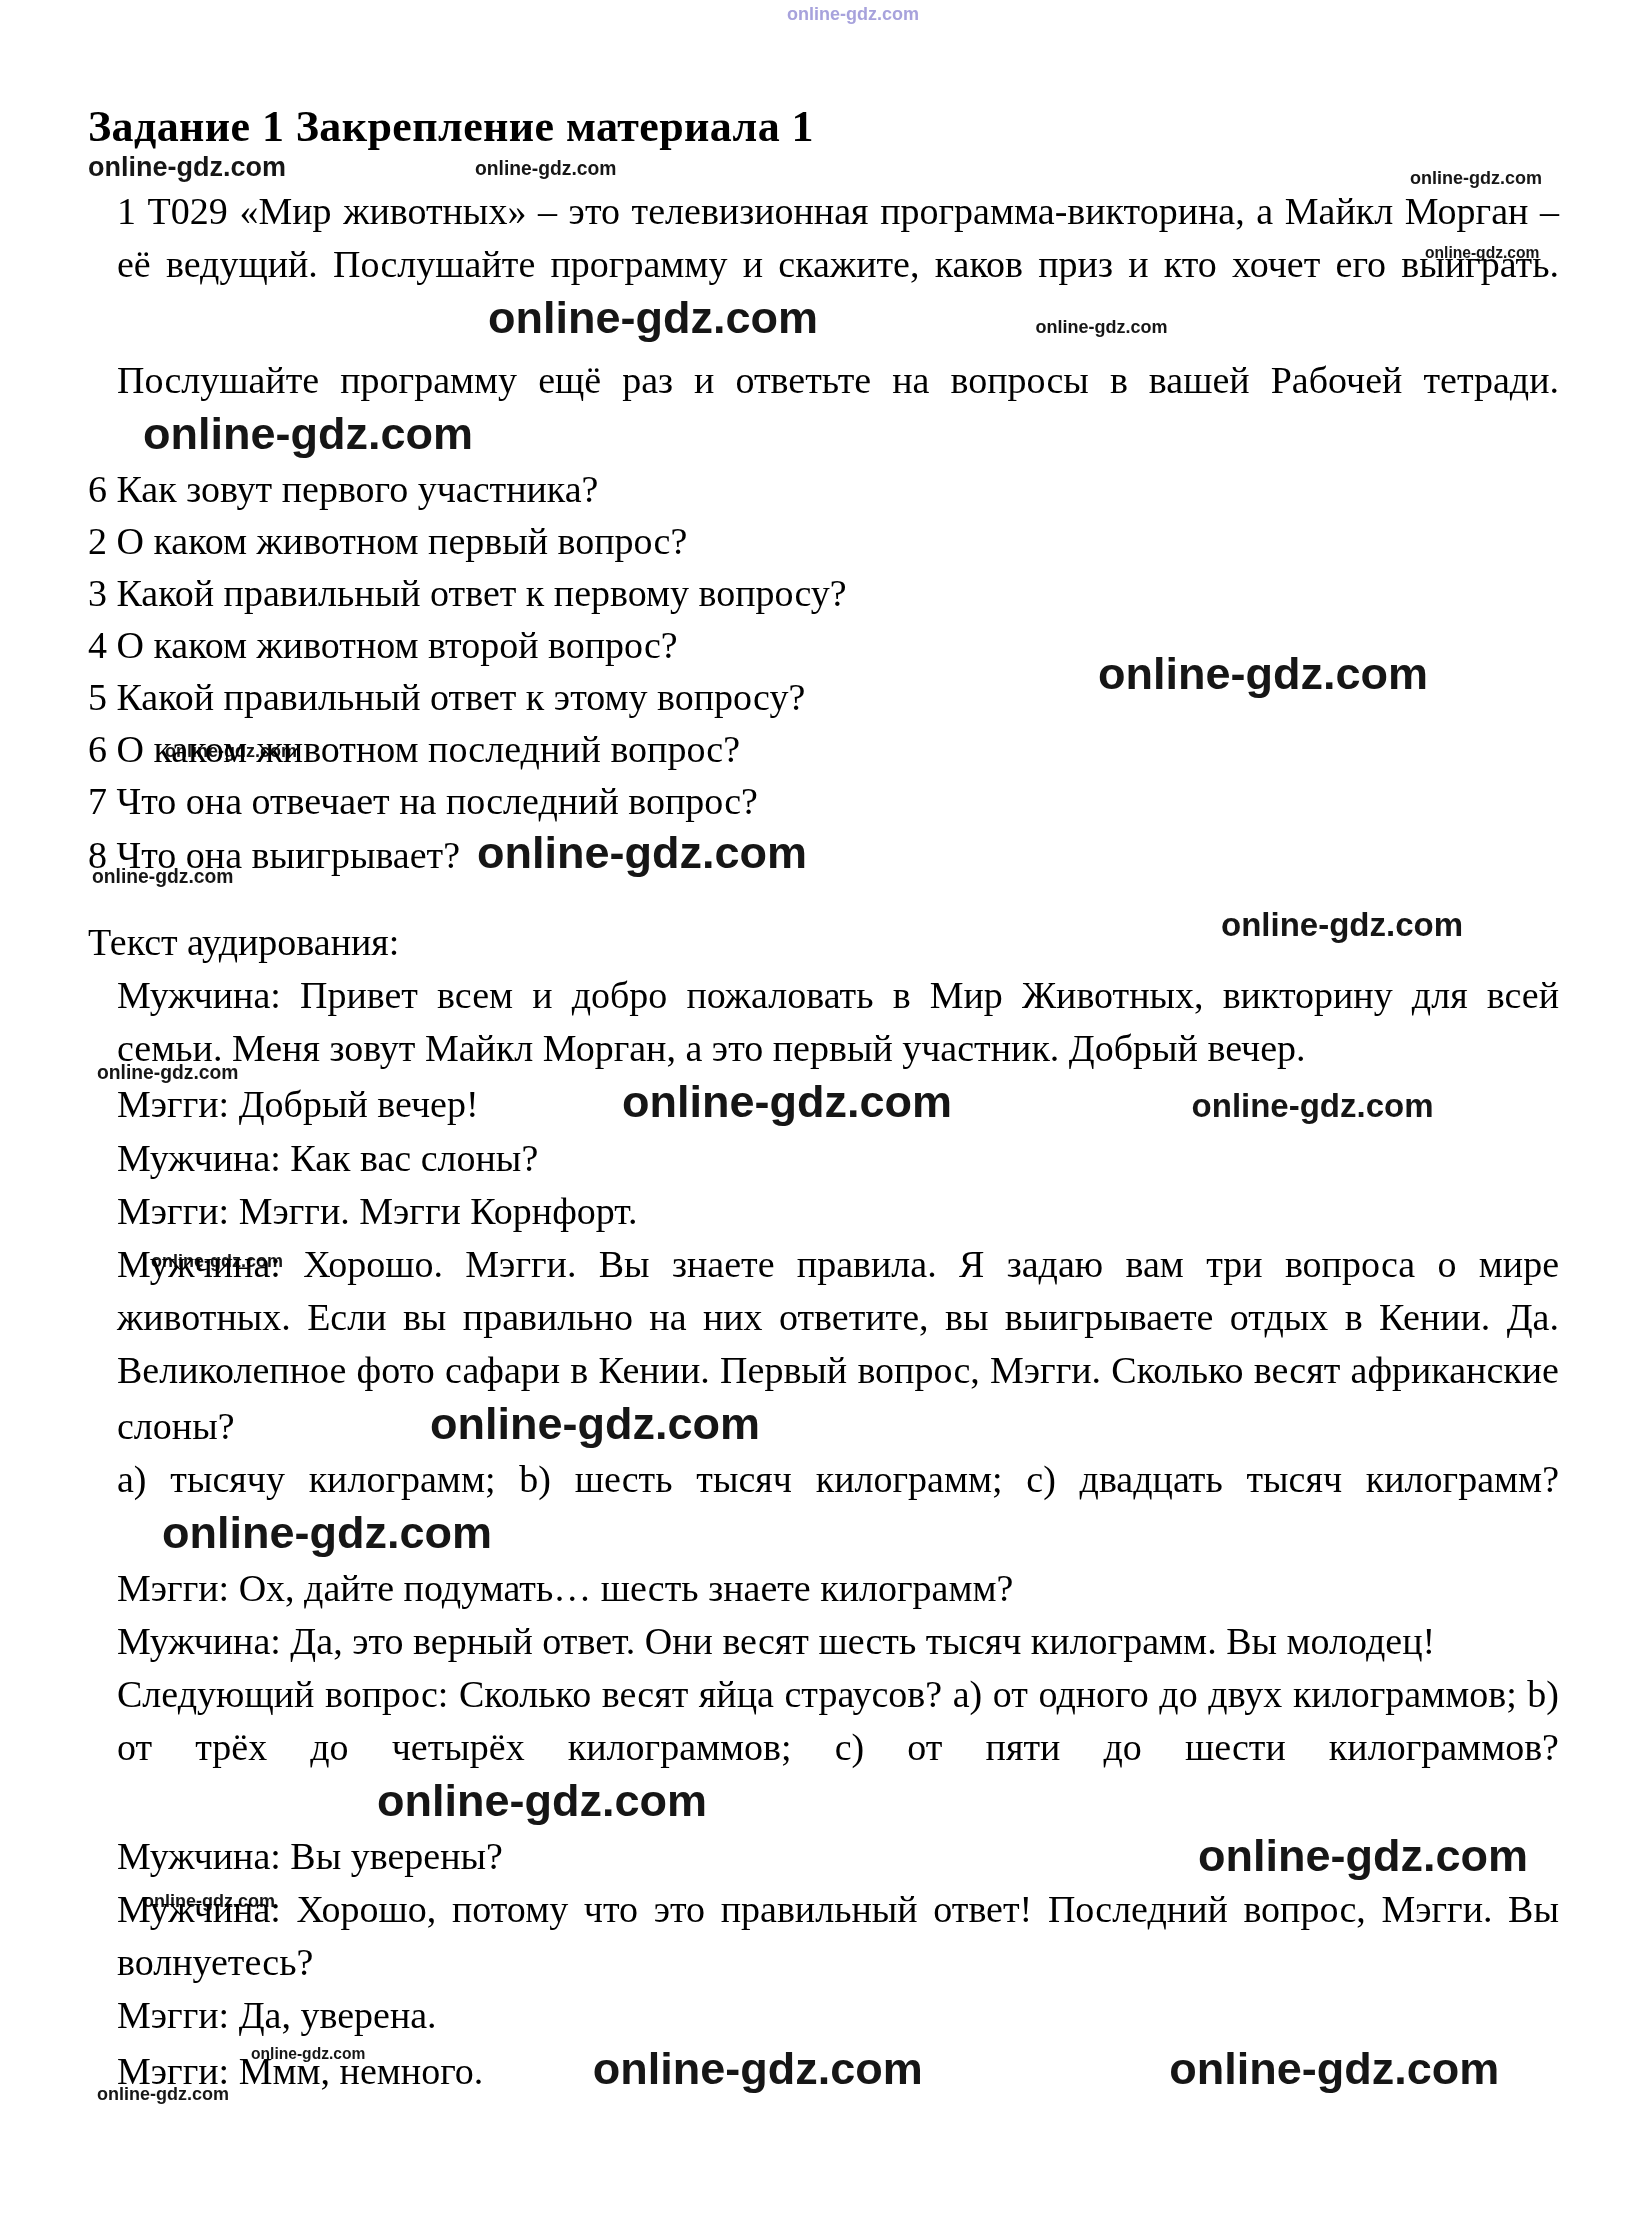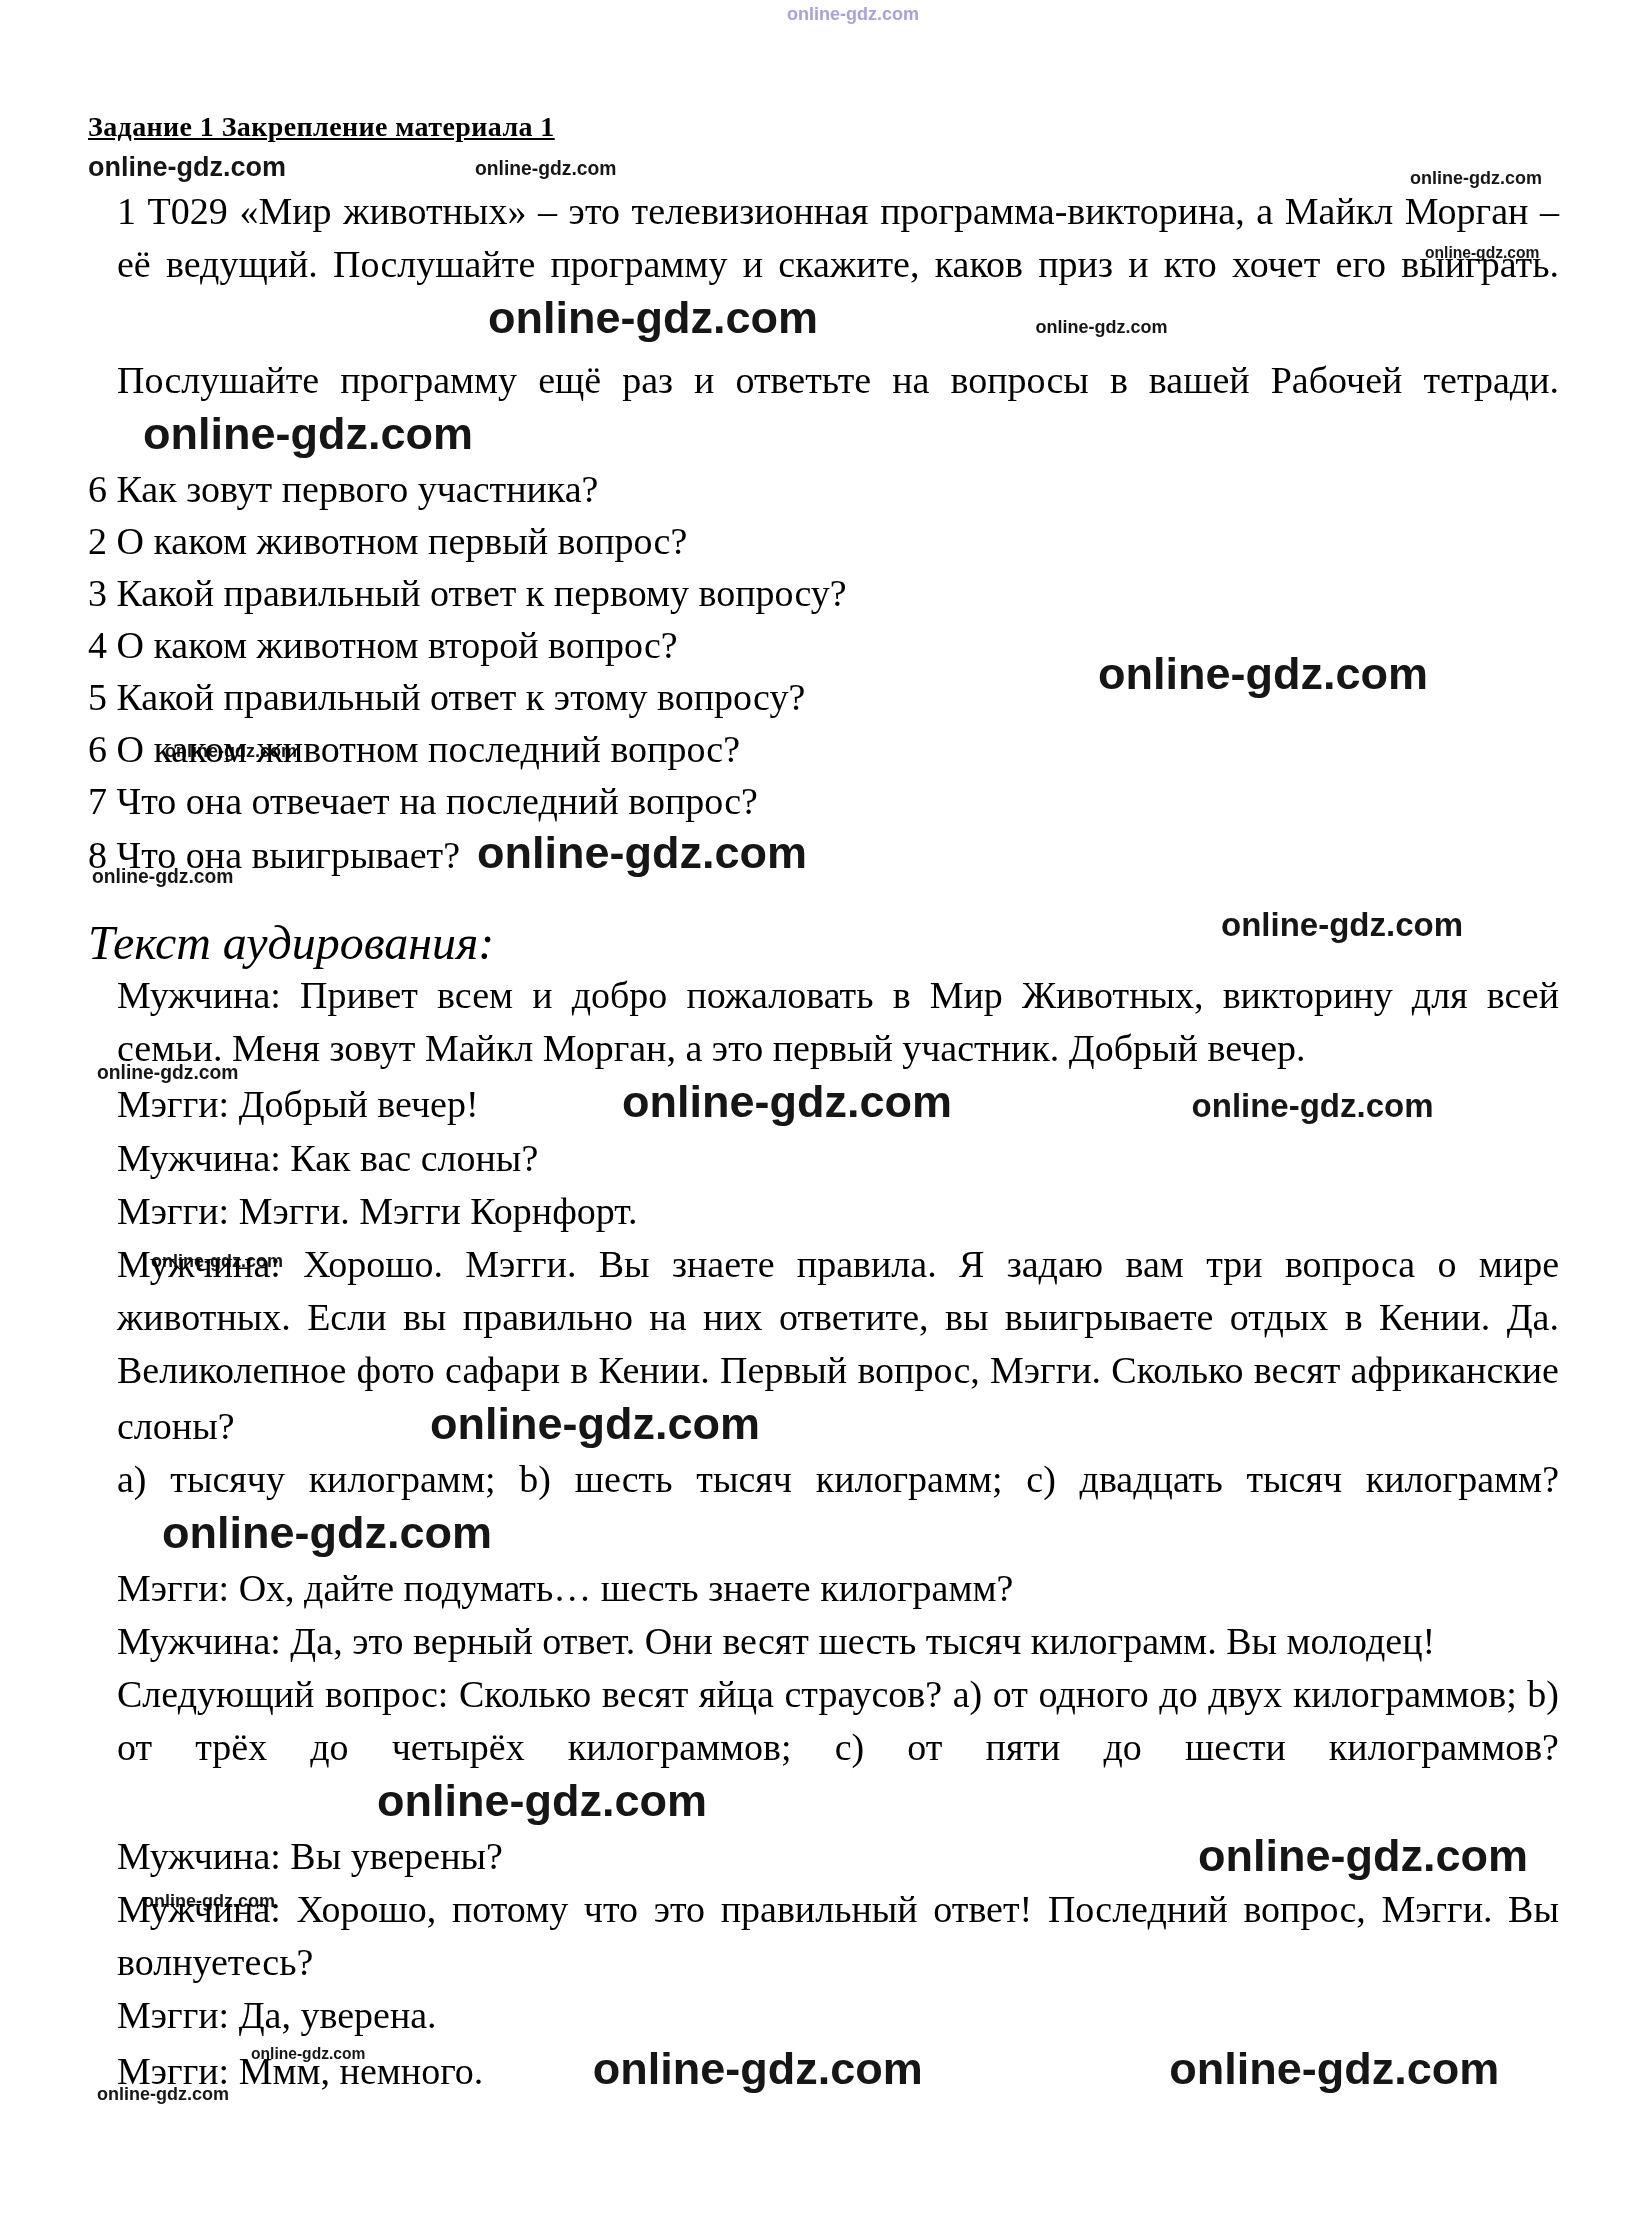--- a/index.html
+++ b/index.html
@@ -8,25 +8,24 @@
     background:#ffffff;
     color:#000000;
     font-family:"Liberation Serif", serif;
     position:relative;
     overflow:hidden;
   }
   .page { position:absolute; inset:0;padding-left:18px; }
   .content { position:absolute; left:88px; top:104px; width:1471px; }
 
   .title {
-    font-size:28px;
+    font-size:44px;
     font-weight:700;
     line-height:45px;
     letter-spacing:0.4px;
-    text-decoration:underline;
   }
 
   
   .wm {
     font-family:"Liberation Sans", sans-serif;
     font-weight:700;
     color:#161616;
     white-space:nowrap;
   }
   .wm-abs { position:absolute; line-height:1; }
@@ -46,24 +45,23 @@
     text-align:justify;
     margin-left:29px;
   }
   .qline {
     font-size:38px;
     line-height:52px;
     height:52px;
     white-space:nowrap;
   }
   .heading {
-    font-size:48px;
+    font-size:38px;
     line-height:53px;
     margin-top:37px;
-    font-style:italic;
   }
 
   .ml10  { margin-left:7.4px; }
   .ml35  { margin-left:26px; }
   .ml60  { margin-left:45px; }
   .ml135 { margin-left:100px; }
   .ml180 { margin-left:134px; }
   .ml250 { margin-left:186px; }
   .ml280 { margin-left:208px; }
   .ml310 { margin-left:230px; }

